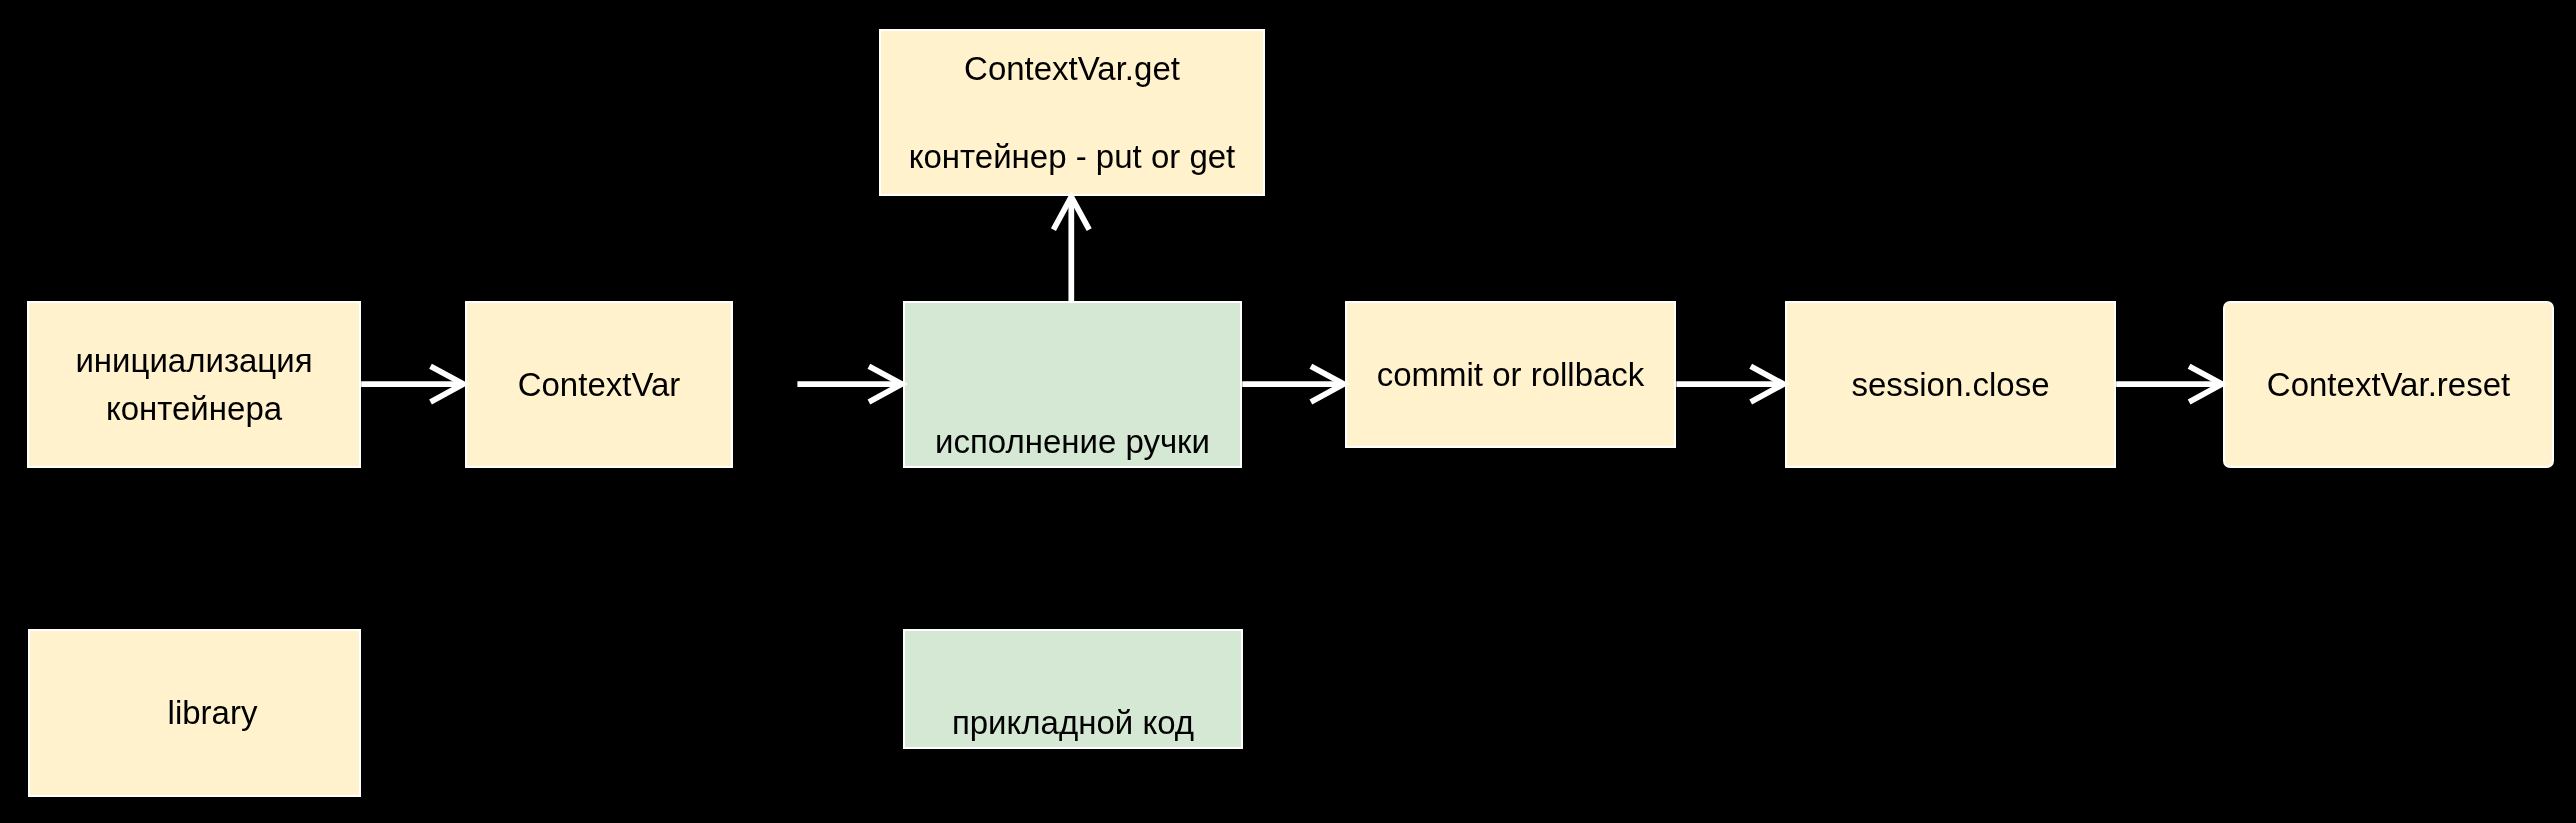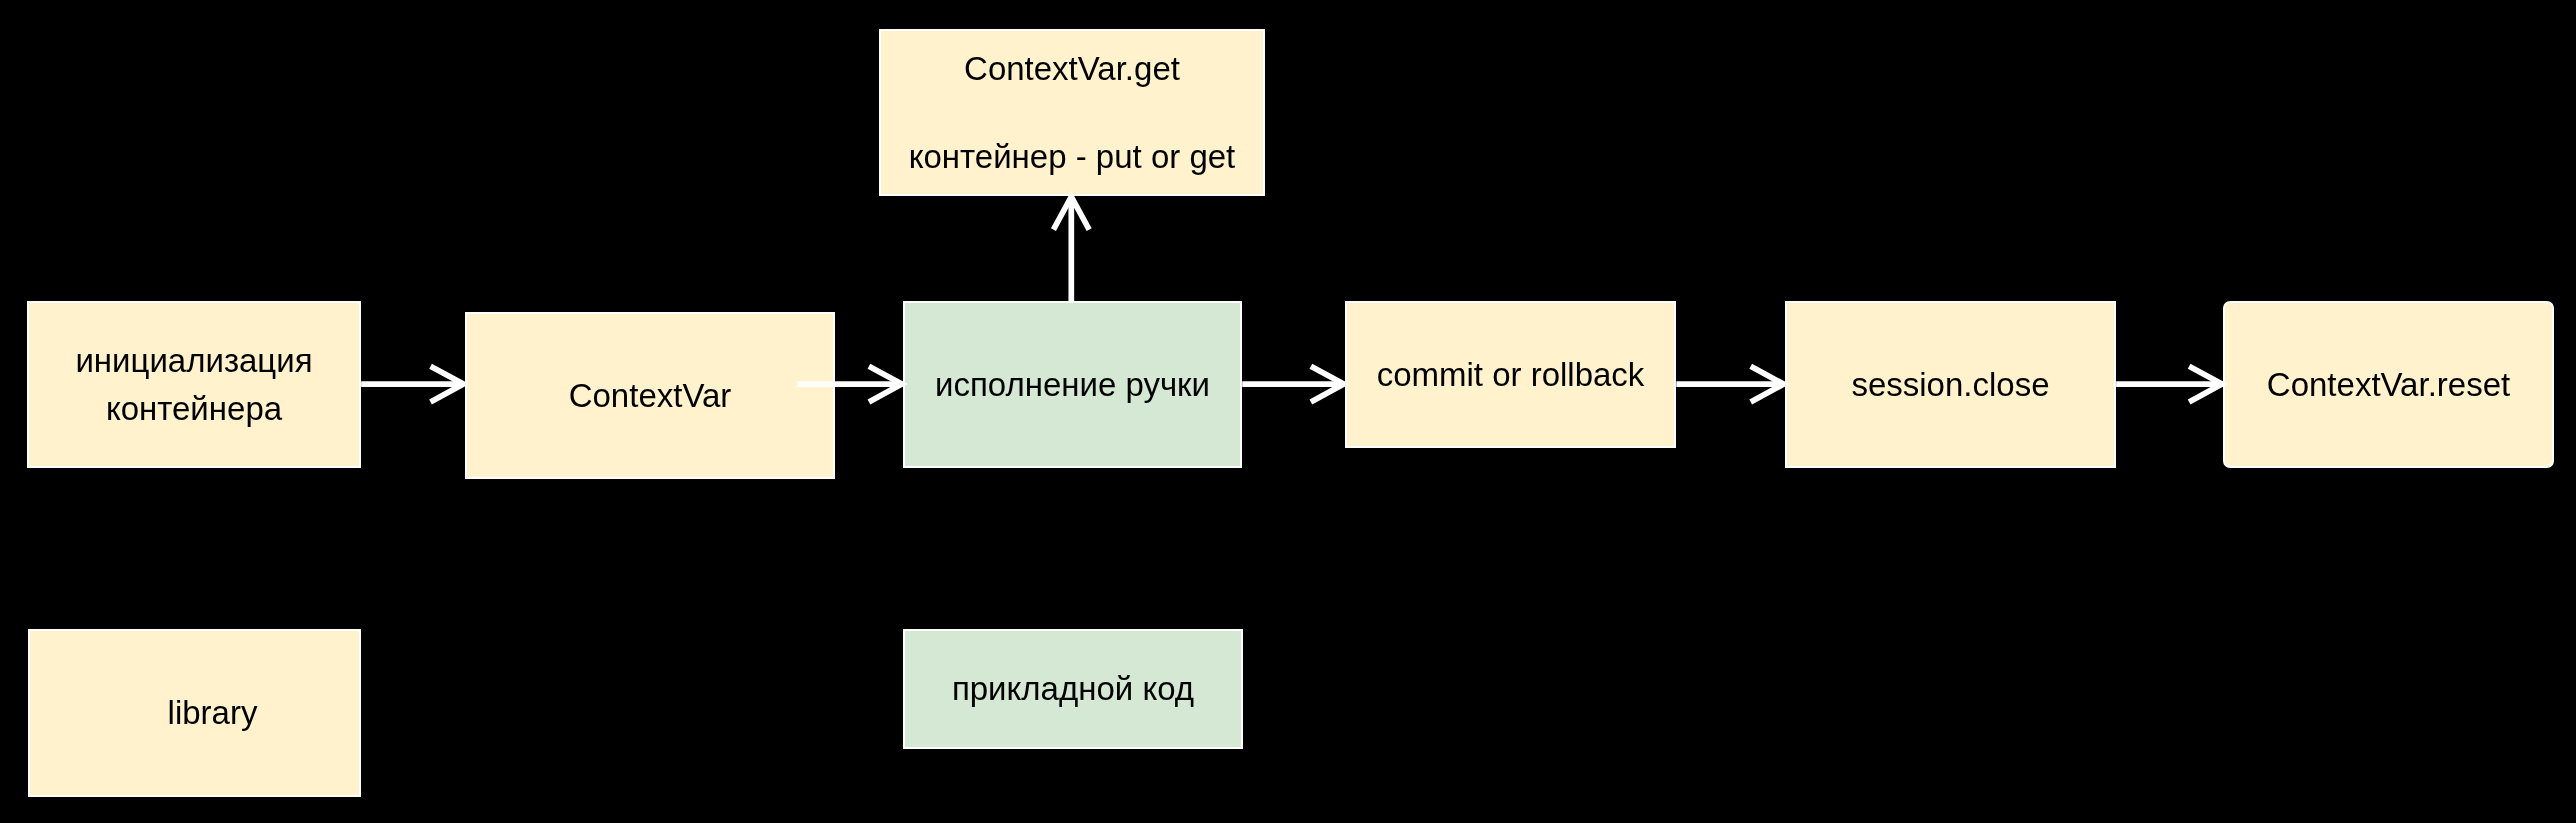--- a/index.html
+++ b/index.html
@@ -25,25 +25,25 @@
     flex-direction: column;
     justify-content: center;
     align-items: center;
     text-align: center;
     color: var(--c-text, #000);
     font-size: 33px;
     line-height: 1.45;
     font-weight: 400;
   }
   .note   { background: var(--c-note, #FFF2CC); }
-  .accent { background: var(--c-accent, #D5E8D4); }
+  .accent { background: var(--c-accent, #D5E8D4); justify-content: flex-end; }
 
   .n-get     { left: 879px; top: 29px;  width: 386px; height: 167px; row-gap: 40px; }
   .n-init    { left: 27px;   top: 301px; width: 334px; height: 167px; }
-  .n-set     { left: 465px;  top: 312px; width: 370px; height: 167px; }
+  .n-set     { left: 465px;  top: 301px; width: 268px; height: 167px; }
   .n-handler { left: 903px; top: 301px; width: 339px; height: 167px; }
   .n-commit  { left: 1345px; top: 301px; width: 331px; height: 147px; }
   .n-close   { left: 1785px; top: 301px; width: 331px; height: 167px; }
   .n-reset   { left: 2223px; top: 301px; width: 331px; height: 167px; border-radius: 7px; }
   .n-library { left: 28px;   top: 629px; width: 333px; height: 168px; padding-left: 36px; }
   .n-appcode { left: 903px; top: 629px; width: 340px; height: 120px; }
 
   .edges {
     position: absolute;
     left: 0; top: 0;

